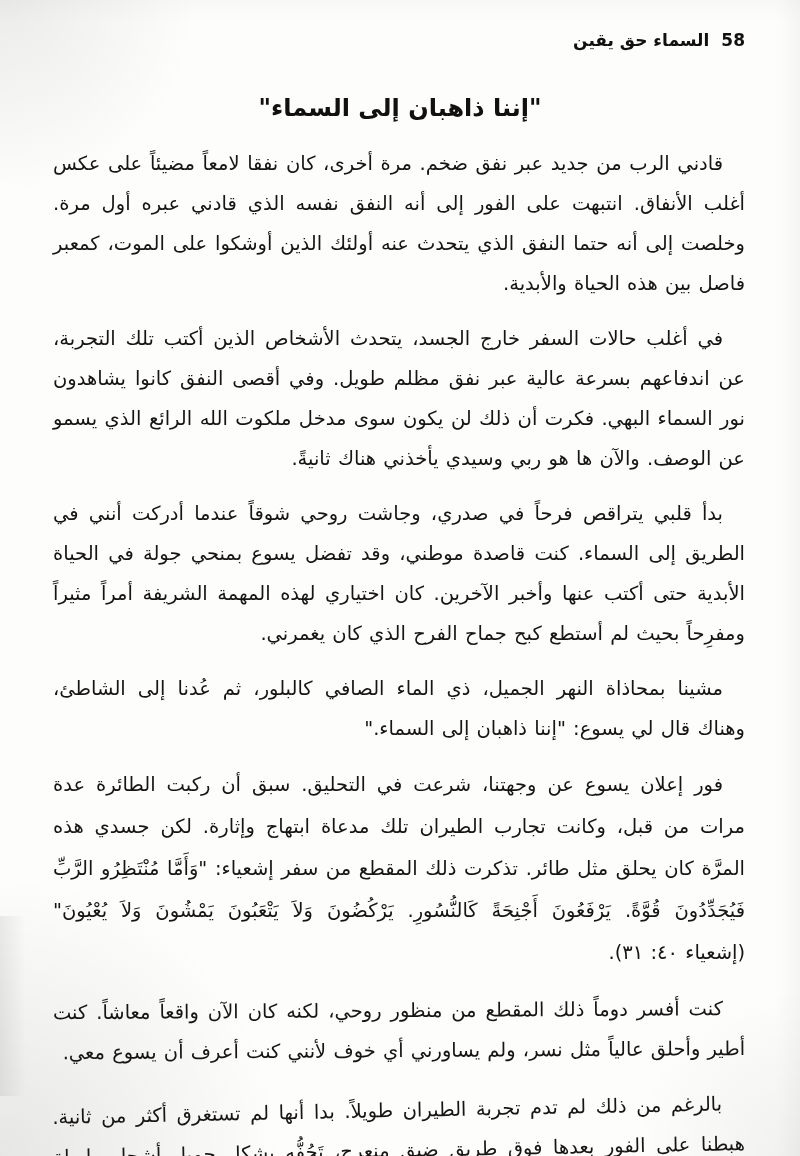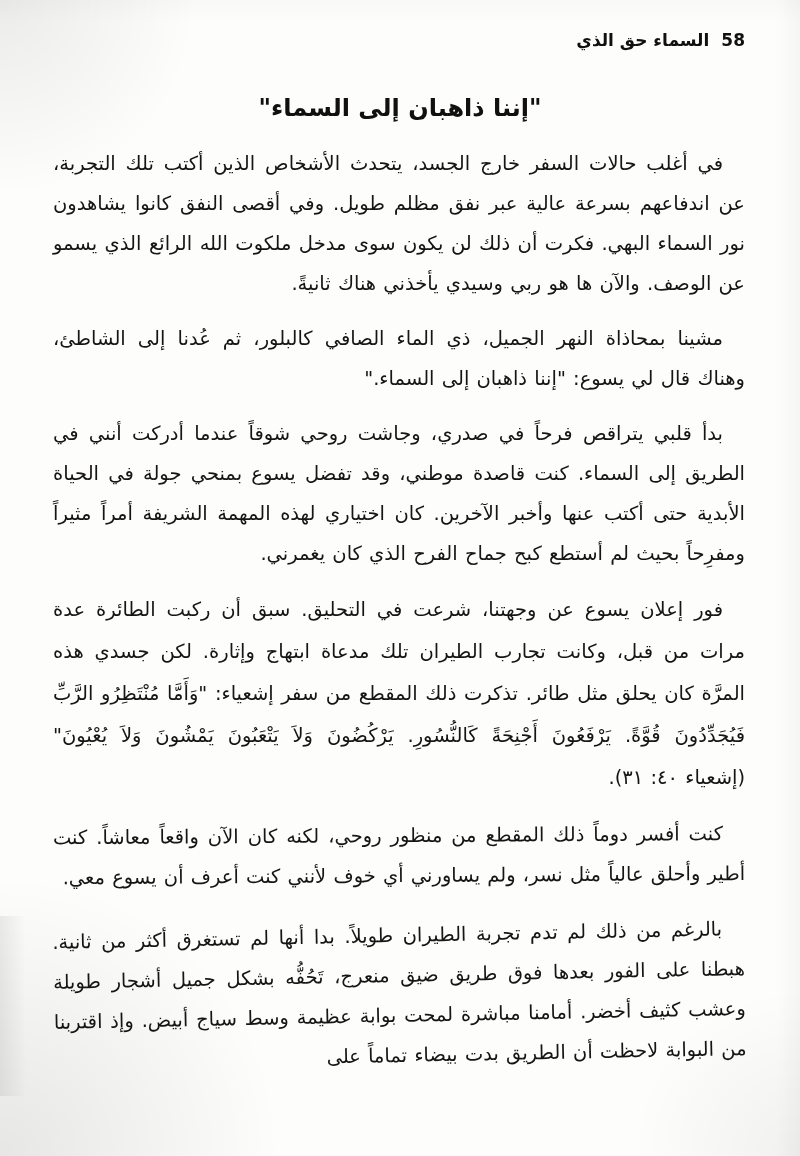--- a/index.html
+++ b/index.html
@@ -67,28 +67,29 @@
     pointer-events: none;
   }
 </style>
 </head>
 <body>
 
 <div class="page">
 
   <header class="page-header">
     <span>58</span>
-    <span>السماء حق الذي</span>
+    <span>السماء حق يقين</span>
   </header>
 
   <h1 class="chapter-title">"إننا ذاهبان إلى السماء"</h1>
 
   <main class="body-text">
+    <p class="para">قادني الرب من جديد عبر نفق ضخم. مرة أخرى، كان نفقا لامعاً مضيئاً على عكس أغلب الأنفاق. انتبهت على الفور إلى أنه النفق نفسه الذي قادني عبره أول مرة. وخلصت إلى أنه حتما النفق الذي يتحدث عنه أولئك الذين أوشكوا على الموت، كمعبر فاصل بين هذه الحياة والأبدية.</p>
     <p class="para">في أغلب حالات السفر خارج الجسد، يتحدث الأشخاص الذين أكتب تلك التجربة، عن اندفاعهم بسرعة عالية عبر نفق مظلم طويل. وفي أقصى النفق كانوا يشاهدون نور السماء البهي. فكرت أن ذلك لن يكون سوى مدخل ملكوت الله الرائع الذي يسمو عن الوصف. والآن ها هو ربي وسيدي يأخذني هناك ثانيةً.</p>
+    <p class="para">بدأ قلبي يتراقص فرحاً في صدري، وجاشت روحي شوقاً عندما أدركت أنني في الطريق إلى السماء. كنت قاصدة موطني، وقد تفضل يسوع بمنحي جولة في الحياة الأبدية حتى أكتب عنها وأخبر الآخرين. كان اختياري لهذه المهمة الشريفة أمراً مثيراً ومفرِحاً بحيث لم أستطع كبح جماح الفرح الذي كان يغمرني.</p>
     <p class="para">مشينا بمحاذاة النهر الجميل، ذي الماء الصافي كالبلور، ثم عُدنا إلى الشاطئ، وهناك قال لي يسوع: "إننا ذاهبان إلى السماء."</p>
-    <p class="para">بدأ قلبي يتراقص فرحاً في صدري، وجاشت روحي شوقاً عندما أدركت أنني في الطريق إلى السماء. كنت قاصدة موطني، وقد تفضل يسوع بمنحي جولة في الحياة الأبدية حتى أكتب عنها وأخبر الآخرين. كان اختياري لهذه المهمة الشريفة أمراً مثيراً ومفرِحاً بحيث لم أستطع كبح جماح الفرح الذي كان يغمرني.</p>
     <p class="para para-scripture">فور إعلان يسوع عن وجهتنا، شرعت في التحليق. سبق أن ركبت الطائرة عدة مرات من قبل، وكانت تجارب الطيران تلك مدعاة ابتهاج وإثارة. لكن جسدي هذه المرَّة كان يحلق مثل طائر. تذكرت ذلك المقطع من سفر إشعياء: "وَأَمَّا مُنْتَظِرُو الرَّبِّ فَيُجَدِّدُونَ قُوَّةً. يَرْفَعُونَ أَجْنِحَةً كَالنُّسُورِ. يَرْكُضُونَ وَلاَ يَتْعَبُونَ يَمْشُونَ وَلاَ يُعْيُونَ" (إشعياء ٤٠: ٣١).</p>
     <p class="para para-tilt-a">كنت أفسر دوماً ذلك المقطع من منظور روحي، لكنه كان الآن واقعاً معاشاً. كنت أطير وأحلق عالياً مثل نسر، ولم يساورني أي خوف لأنني كنت أعرف أن يسوع معي.</p>
     <p class="para para-tilt-c">بالرغم من ذلك لم تدم تجربة الطيران طويلاً. بدا أنها لم تستغرق أكثر من ثانية. هبطنا على الفور بعدها فوق طريق ضيق منعرج، تَحُفُّه بشكل جميل أشجار طويلة وعشب كثيف أخضر. أمامنا مباشرة لمحت بوابة عظيمة وسط سياج أبيض. وإذ اقتربنا من البوابة لاحظت أن الطريق بدت بيضاء تماماً على</p>
   </main>
 
   <div class="smudge"></div>
 </div>
 
 </body></html>

